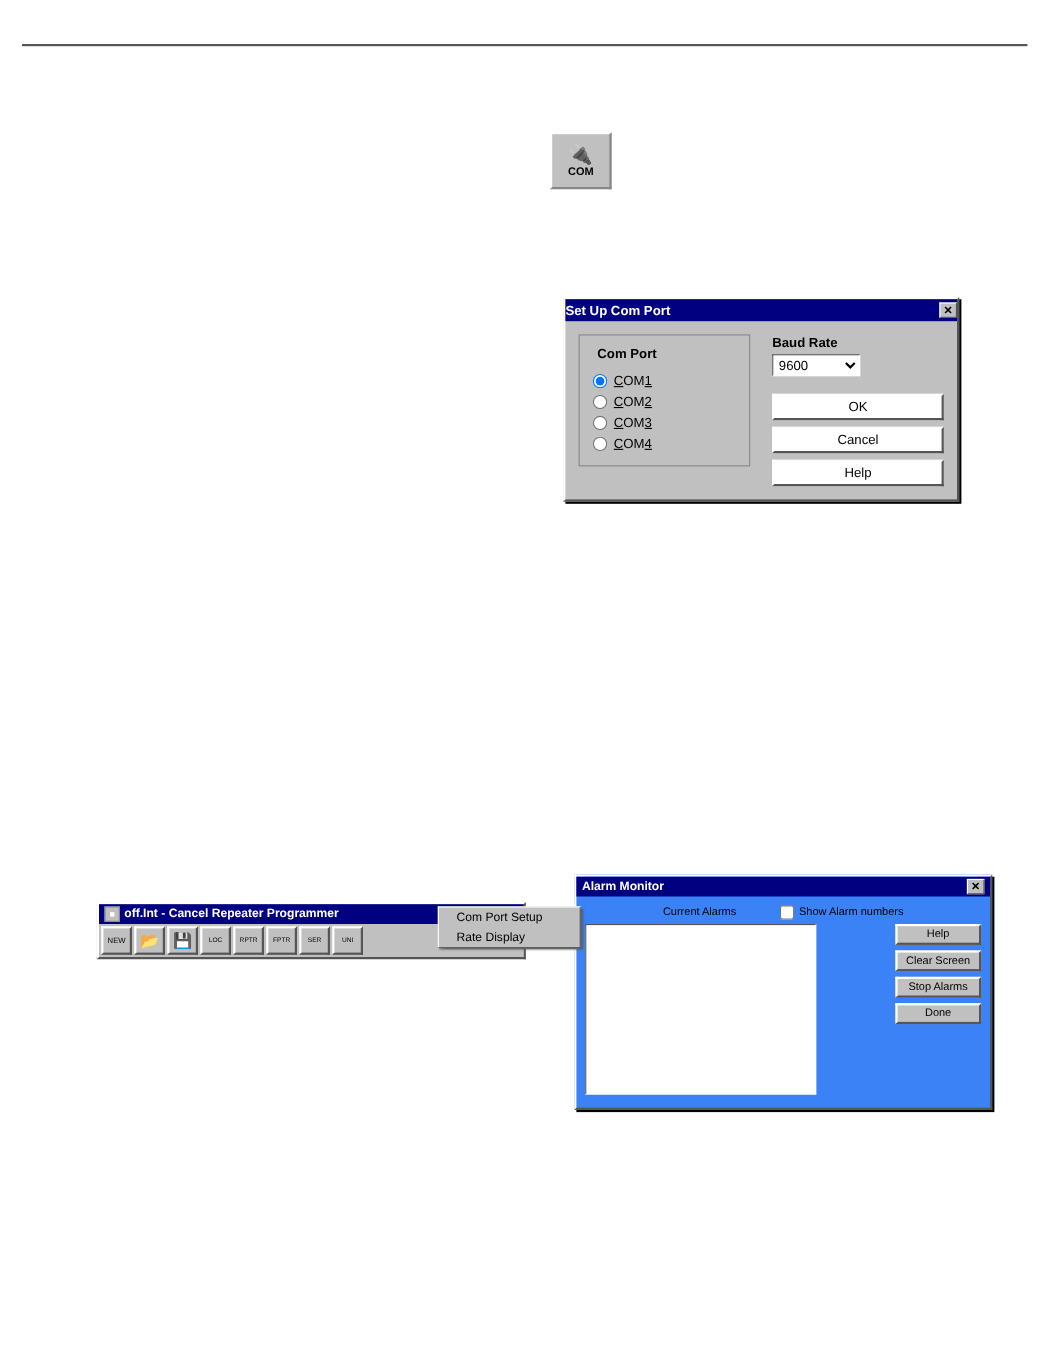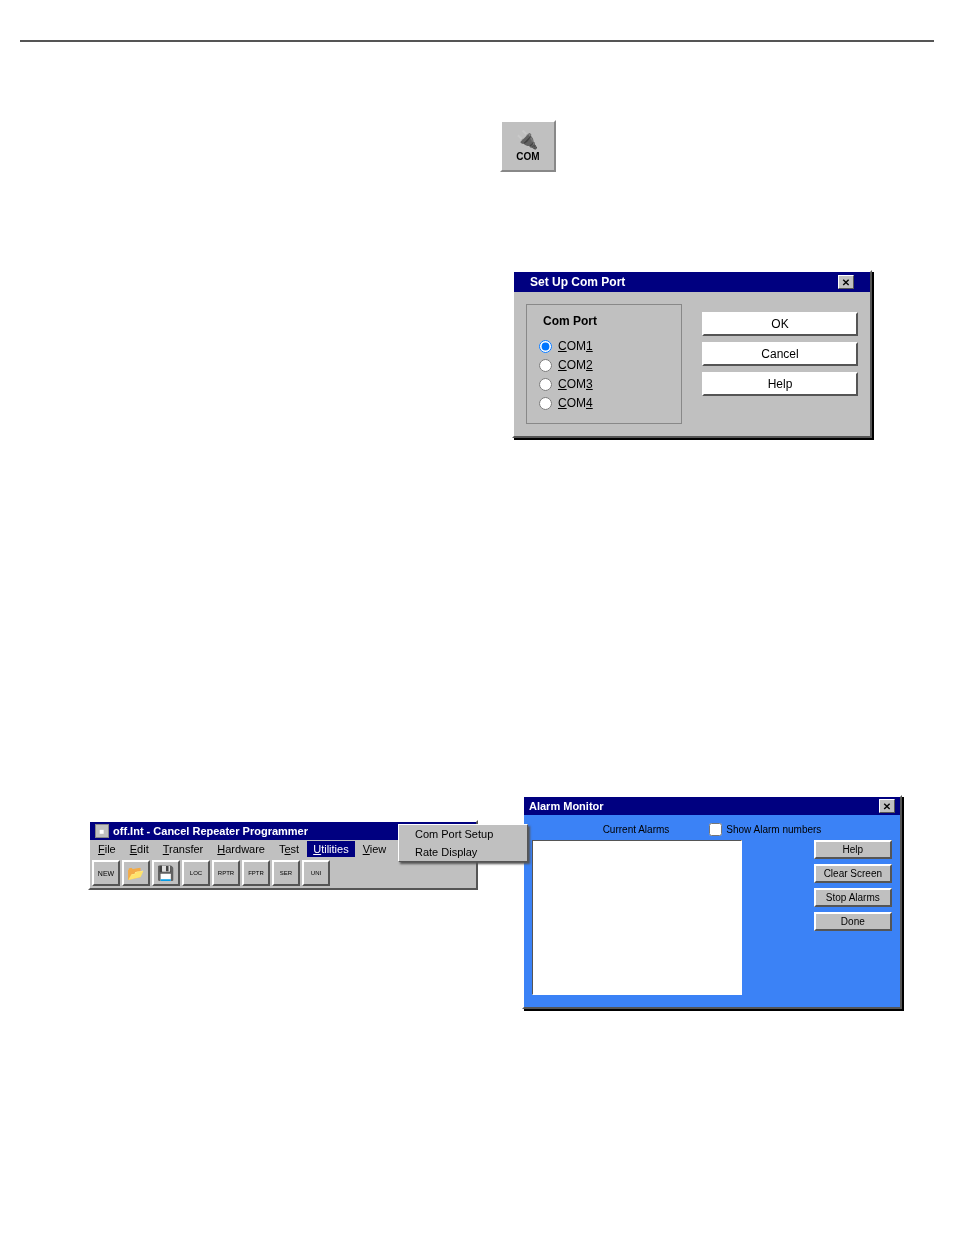--- a/index.html
+++ b/index.html
@@ -64,21 +64,21 @@
       border: 2px solid;
       border-top-color: #fff;
       border-left-color: #fff;
       border-right-color: #555;
       border-bottom-color: #555;
       box-shadow: 2px 2px 0 #000;
     }
     .dialog-titlebar {
       background: #000080;
       color: #fff;
-      padding: 3px 16px;
+      padding: 3px 0;
       display: flex;
       justify-content: space-between;
       align-items: center;
       font-size: 12px;
       font-weight: bold;
     }
     .dialog-close-btn {
       background: #c0c0c0;
       color: #000;
       border: 1px solid;
@@ -379,45 +379,48 @@
           <label><u>C</u>OM<u>3</u></label>
         </div>
         <div class="radio-item">
           <input type="radio" name="comport" style="">
           <label><u>C</u>OM<u>4</u></label>
         </div>
       </div>
     </div>
 
     <div class="baud-rate-section">
+      <div>
+        <div class="baud-label">Baud Rate</div>
+        <div class="baud-select-wrap">
+          <select class="baud-select">
+            <option>1200</option>
+            <option>2400</option>
+            <option>4800</option>
+            <option selected="">9600</option>
+            <option>19200</option>
+            <option>38400</option>
+          </select>
+        </div>
+      </div>
       <div class="dialog-buttons">
         <button class="win-button">OK</button>
         <button class="win-button">Cancel</button>
         <button class="win-button">Help</button>
       </div>
     </div>
   </div>
 </div>
 
 <div class="ltrnet-window">
   <div class="ltrnet-titlebar">
     <div class="ltrnet-title-left">
       <div class="title-icon">■</div>
       <span>off.Int - Cancel Repeater Programmer</span>
     </div>
-  </div>
-  <div class="ltrnet-menubar">
-    <div class="menu-item"><u>F</u>ile</div>
-    <div class="menu-item"><u>E</u>dit</div>
-    <div class="menu-item"><u>T</u>ransfer</div>
-    <div class="menu-item"><u>H</u>ardware</div>
-    <div class="menu-item">T<u>e</u>st</div>
-    <div class="menu-item active"><u>U</u>tilities</div>
-    <div class="menu-item"><u>V</u>iew</div>
-    <div class="menu-item"><u>H</u>elp</div>
   </div>
   <div class="ltrnet-toolbar">
     <div class="toolbar-btn" style="font-size:7px;">NEW</div>
     <div class="toolbar-btn" style="font-size:14px;">📂</div>
     <div class="toolbar-btn" style="font-size:14px;">💾</div>
     <div class="toolbar-btn" style="font-size:6px;">LOC</div>
     <div class="toolbar-btn" style="font-size:6px;">RPTR</div>
     <div class="toolbar-btn" style="font-size:6px;">FPTR</div>
     <div class="toolbar-btn" style="font-size:6px;">SER</div>
     <div class="toolbar-btn" style="font-size:6px;">UNI</div>

